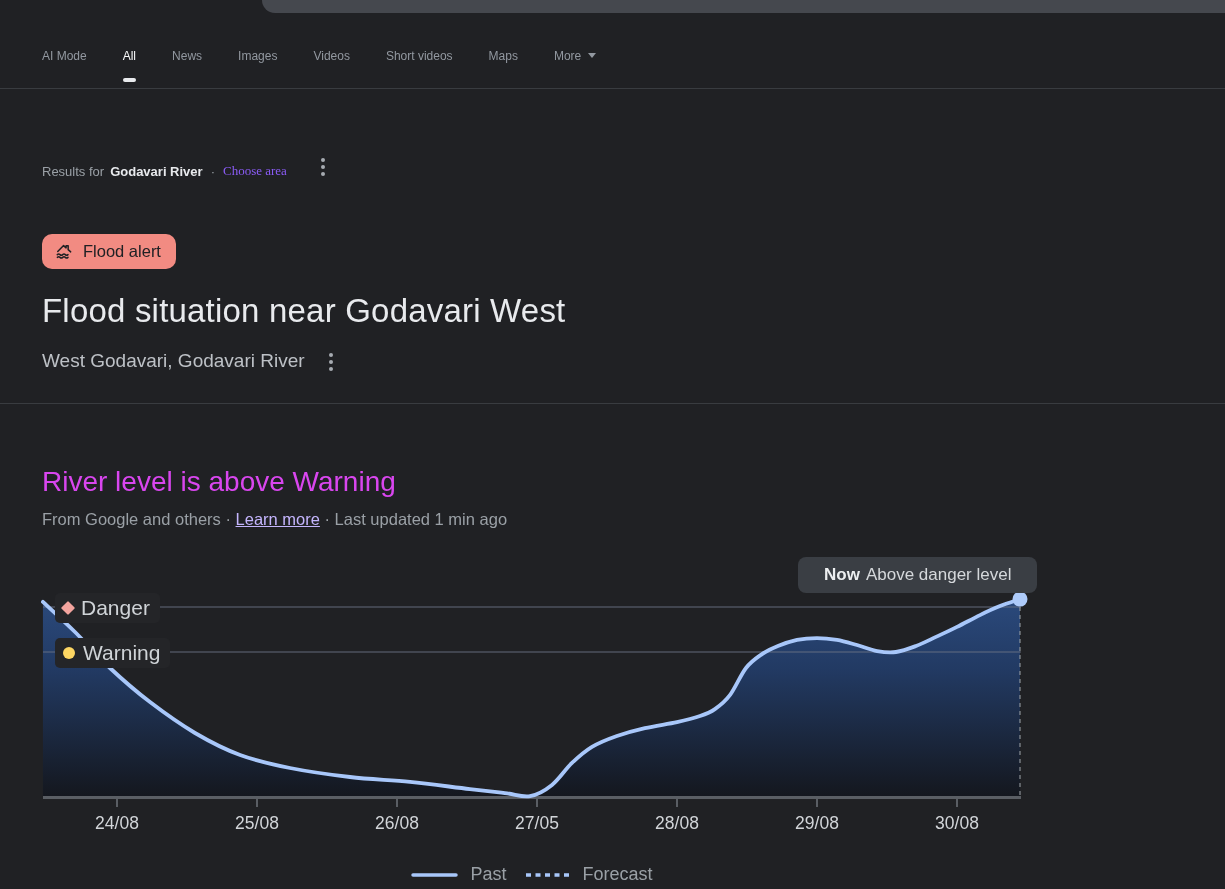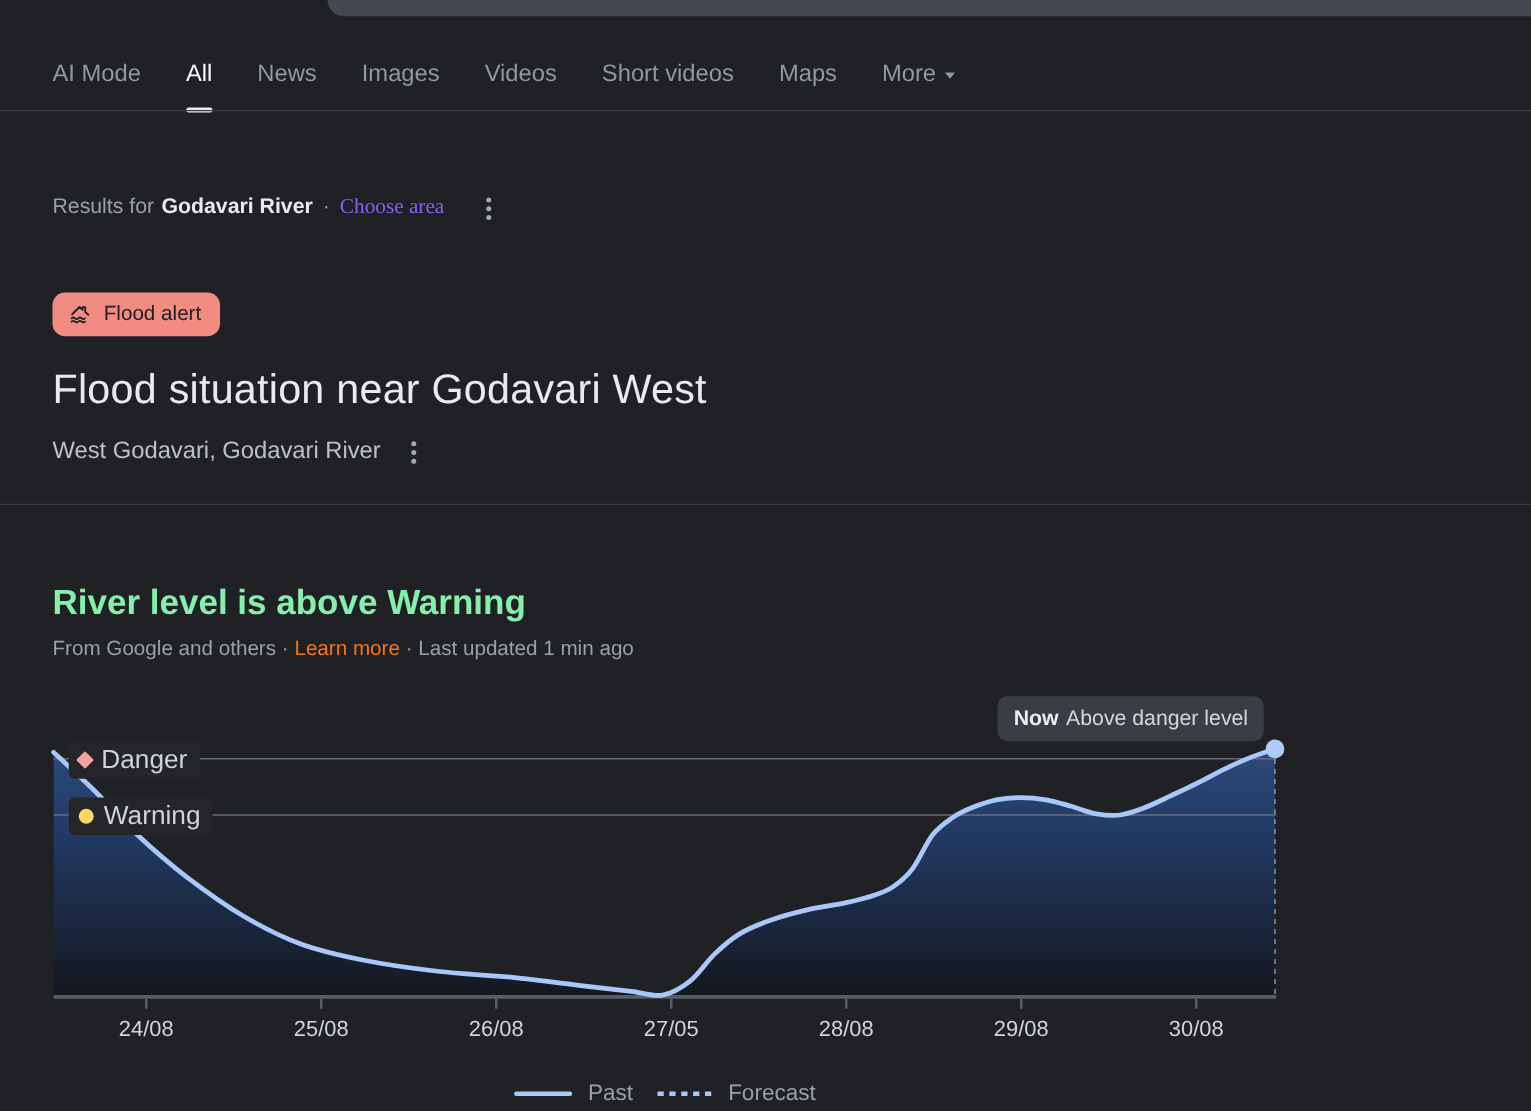--- a/index.html
+++ b/index.html
@@ -7,60 +7,60 @@
   body {
     width:1225px; height:889px; position:relative; overflow:hidden;
     font-family:"Liberation Sans", sans-serif; color:#e8eaed;
   }
   
   .search-remnant { position:absolute; top:0; left:262px; right:0; height:13px;
     background:#45484e; border-bottom-left-radius:15px; }
 
   
   .tabs { position:absolute; top:49px; left:42px; display:flex; gap:36px; }
-  .tab { position:relative; font-size:19px; color:#9298a0; padding-bottom:19px; cursor:pointer; white-space:nowrap; }
+  .tab { position:relative; font-size:12px; color:#9298a0; padding-bottom:19px; cursor:pointer; white-space:nowrap; }
   .tab.active { color:#f8f9fa; }
   .tab.active::after { content:""; position:absolute; left:0; right:0; bottom:0;
     height:4px; border-radius:2px; background:#e8eaed; }
   .caret { display:inline-block; width:0; height:0; margin-left:7px; vertical-align:2px;
     border-left:4.5px solid transparent; border-right:4.5px solid transparent; border-top:5px solid #9298a0; }
   .divider { position:absolute; left:0; right:0; height:1px; background:#393c40; }
   .divider.d1 { top:88px; }
   .divider.d2 { top:403px; }
 
   
-  .results-row { position:absolute; top:155px; left:42px; display:flex; align-items:flex-start; font-size:17px; }
+  .results-row { position:absolute; top:155px; left:42px; display:flex; align-items:flex-end; font-size:13px; }
   .results-prefix { color:#9aa0a6; }
   .results-query { color:#e8eaed; font-weight:bold; margin-left:6px; }
   .results-dot { color:#9aa0a6; margin:0 8px; }
   .choose-area { color:#8b5cf6; cursor:pointer;font-family:Liberation Serif, serif; }
   .kebab-wrap { display:flex; align-items:center; justify-content:center; width:24px; height:24px; cursor:pointer; }
   .kebab { width:4px; height:4px; border-radius:50%; background:#a6abb1;
     box-shadow:0 -7px 0 #a6abb1, 0 7px 0 #a6abb1; }
   .results-row .kebab-wrap { margin-left:24px; }
 
   
   .badge { position:absolute; top:234px; left:42px; display:inline-flex; align-items:center; gap:9px;
     background:#f28b82; color:#202124; font-size:16.5px; font-weight:500;
     padding:7px 15px 8px 12px; border-radius:10px; cursor:pointer; }
 
   .page-title { position:absolute; top:292px; left:42px; font-size:33px; font-weight:400; color:#e8eaed; letter-spacing:.2px; }
   .subtitle-row { position:absolute; top:350px; left:42px; display:flex; align-items:flex-start; font-size:19px; color:#bdc1c6; }
   .subtitle-row .kebab-wrap { margin-left:14px; }
 
-  .section-heading { position:absolute; top:466px; left:42px; font-size:28px; font-weight:700; color:#86efac; }
+  .section-heading { position:absolute; top:466px; left:42px; font-size:28px; font-weight:400; color:#d946ef; }
   .meta-row { position:absolute; top:510px; left:42px; font-size:16.5px; color:#9aa0a6; }
-  .meta-row .learn-more { color:#f97316; cursor:pointer; }
+  .meta-row .learn-more { color:#c4b5fd; text-decoration:underline; cursor:pointer; }
 
   
   .chart-wrap { position:absolute; top:557px; left:0; width:1225px; height:332px; }
   .chart-svg { position:absolute; top:0; left:0; }
 
   .tooltip { position:absolute; left:798px; top:0; display:flex; align-items:center; gap:6px;
-    background:#3a3e44; border-radius:8px; padding:8px 13px; font-size:17px; }
+    background:#3a3e44; border-radius:8px; padding:8px 26px; font-size:17px; }
   .tooltip .tt-now { font-weight:bold; color:#eceef0; }
   .tooltip .tt-status { color:#d5d8db; }
 
   .chip { position:absolute; left:55px; display:inline-flex; align-items:center; gap:8px;
     background:#242528; border-radius:5px; padding:3px 10px 3px 8px; font-size:21px; color:#cfd3d7; }
   .chip.danger { top:36px; }
   .chip.warning { top:81px; }
   .marker-diamond { width:10px; height:10px; background:#f3a49e; transform:rotate(45deg); border-radius:1px; }
   .marker-circle { width:12px; height:12px; background:#fdd663; border-radius:50%; }
 

